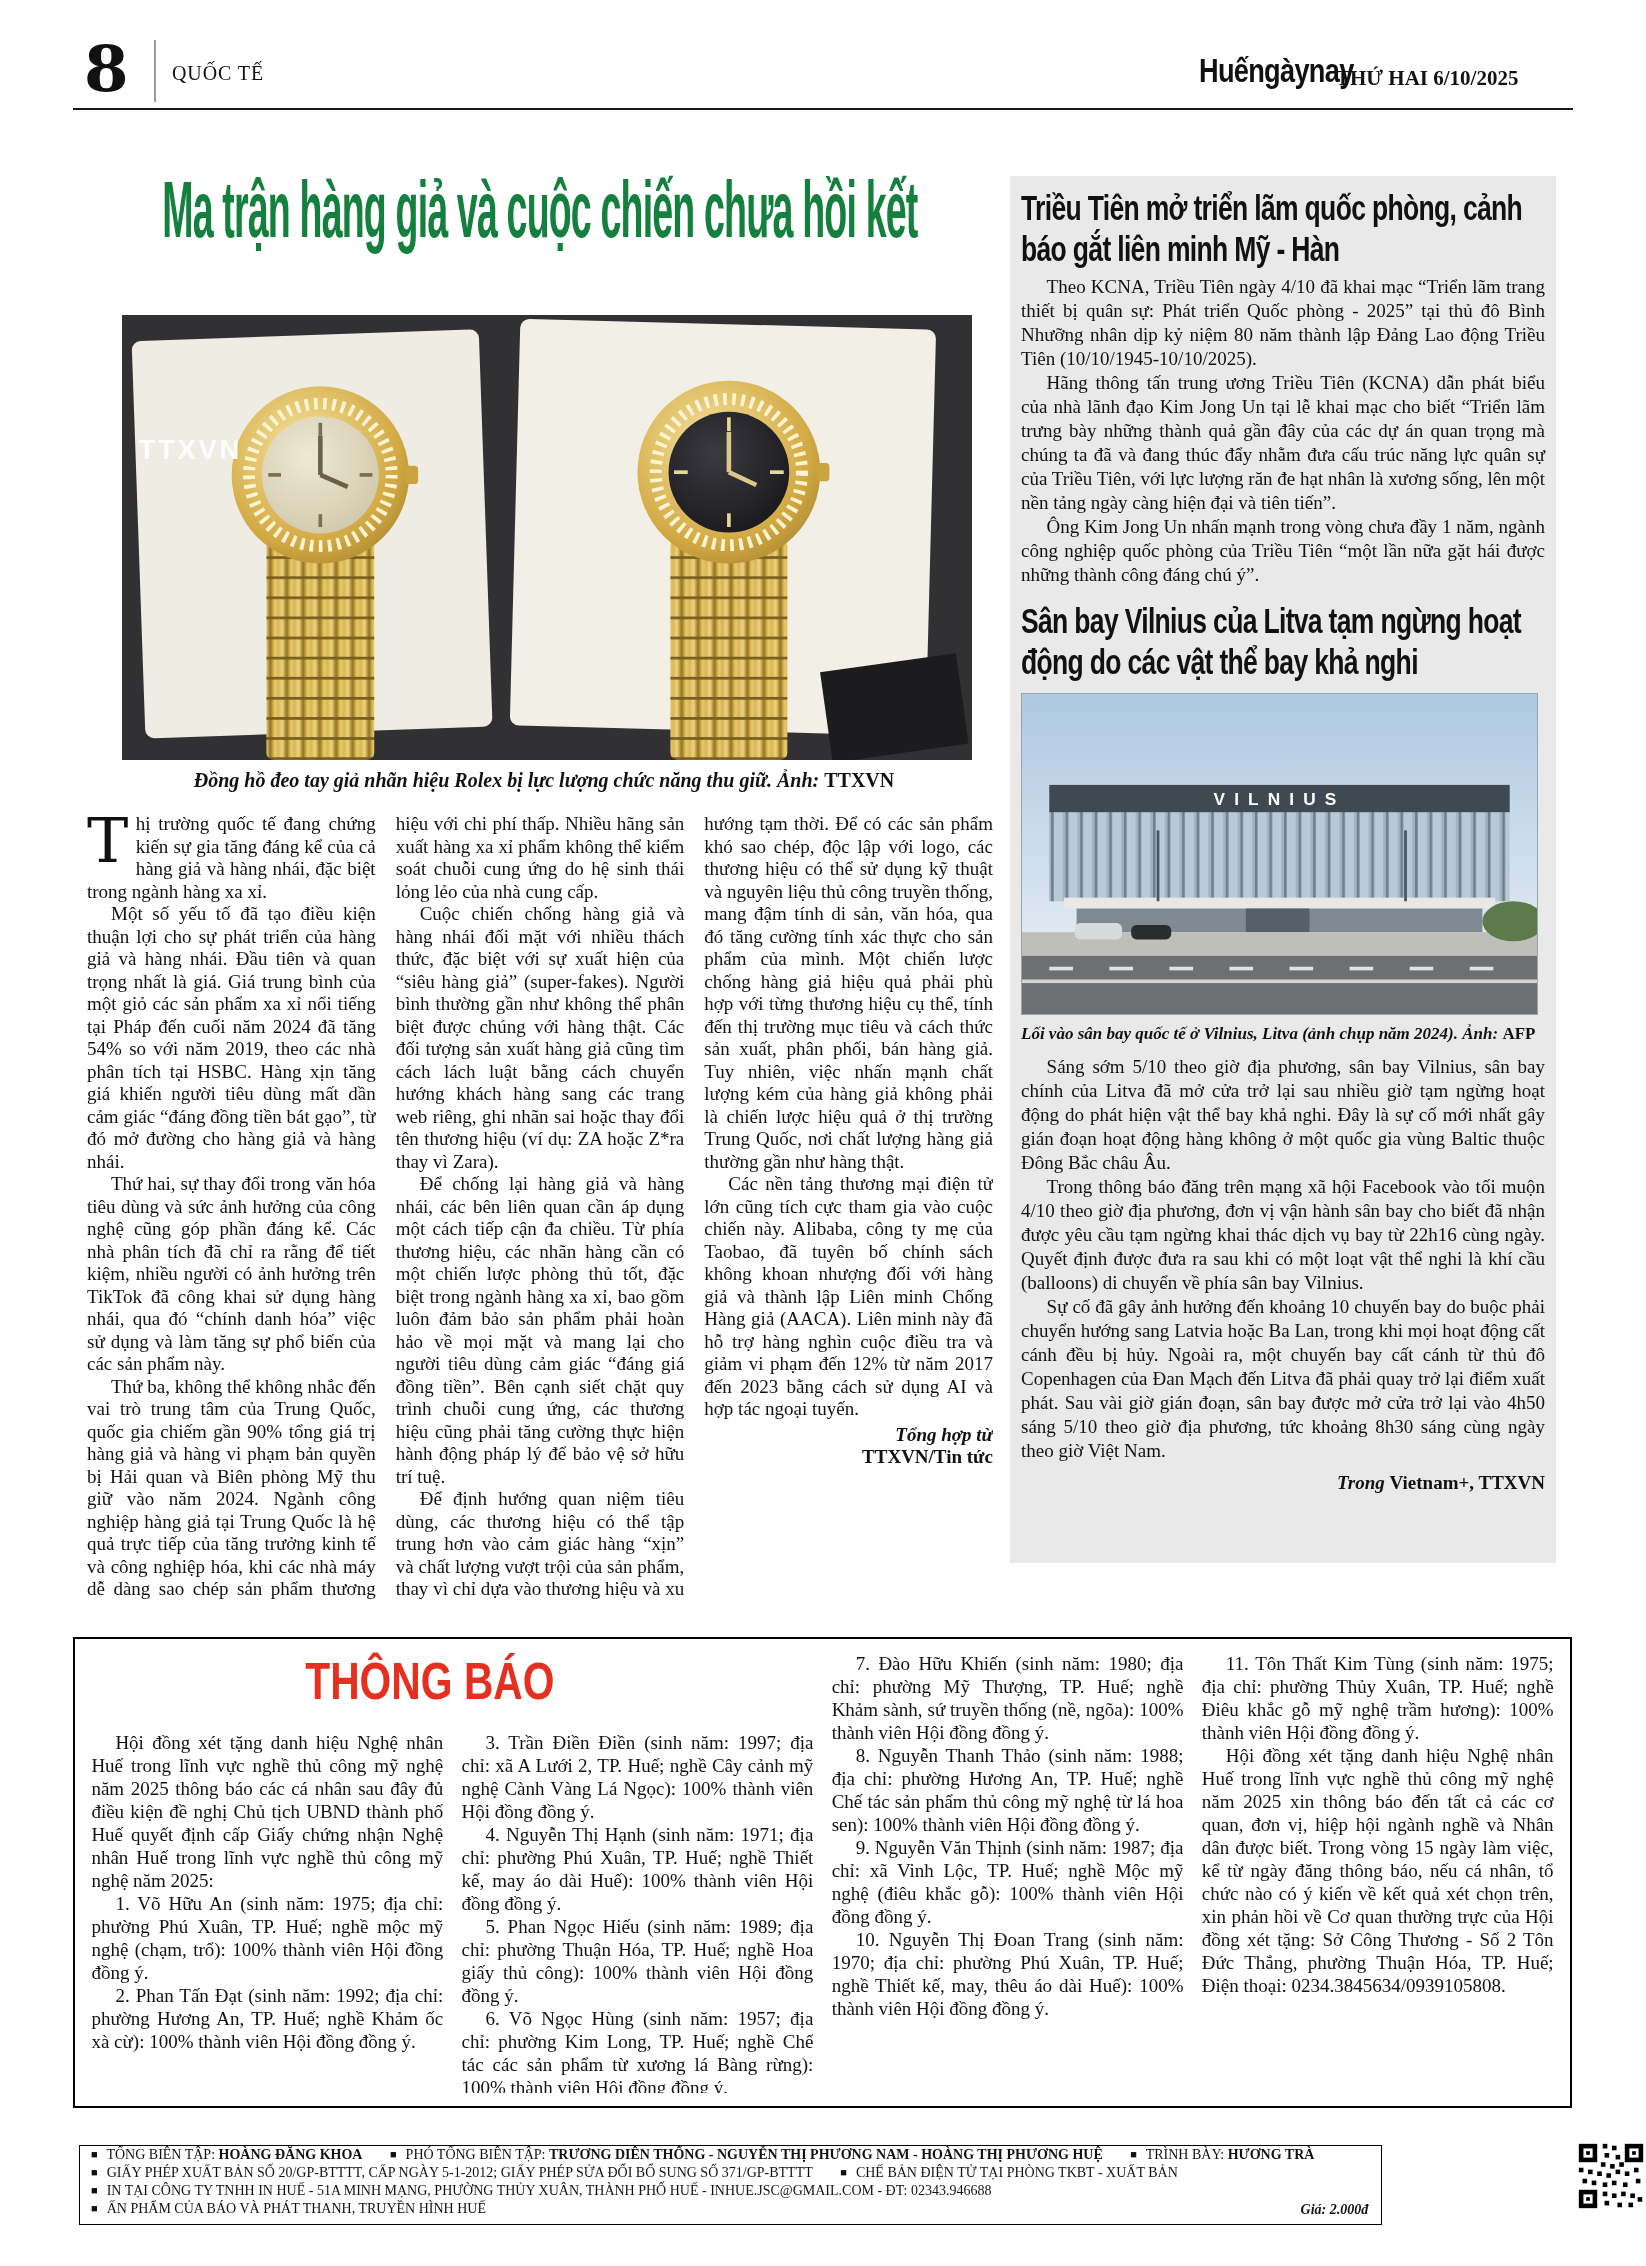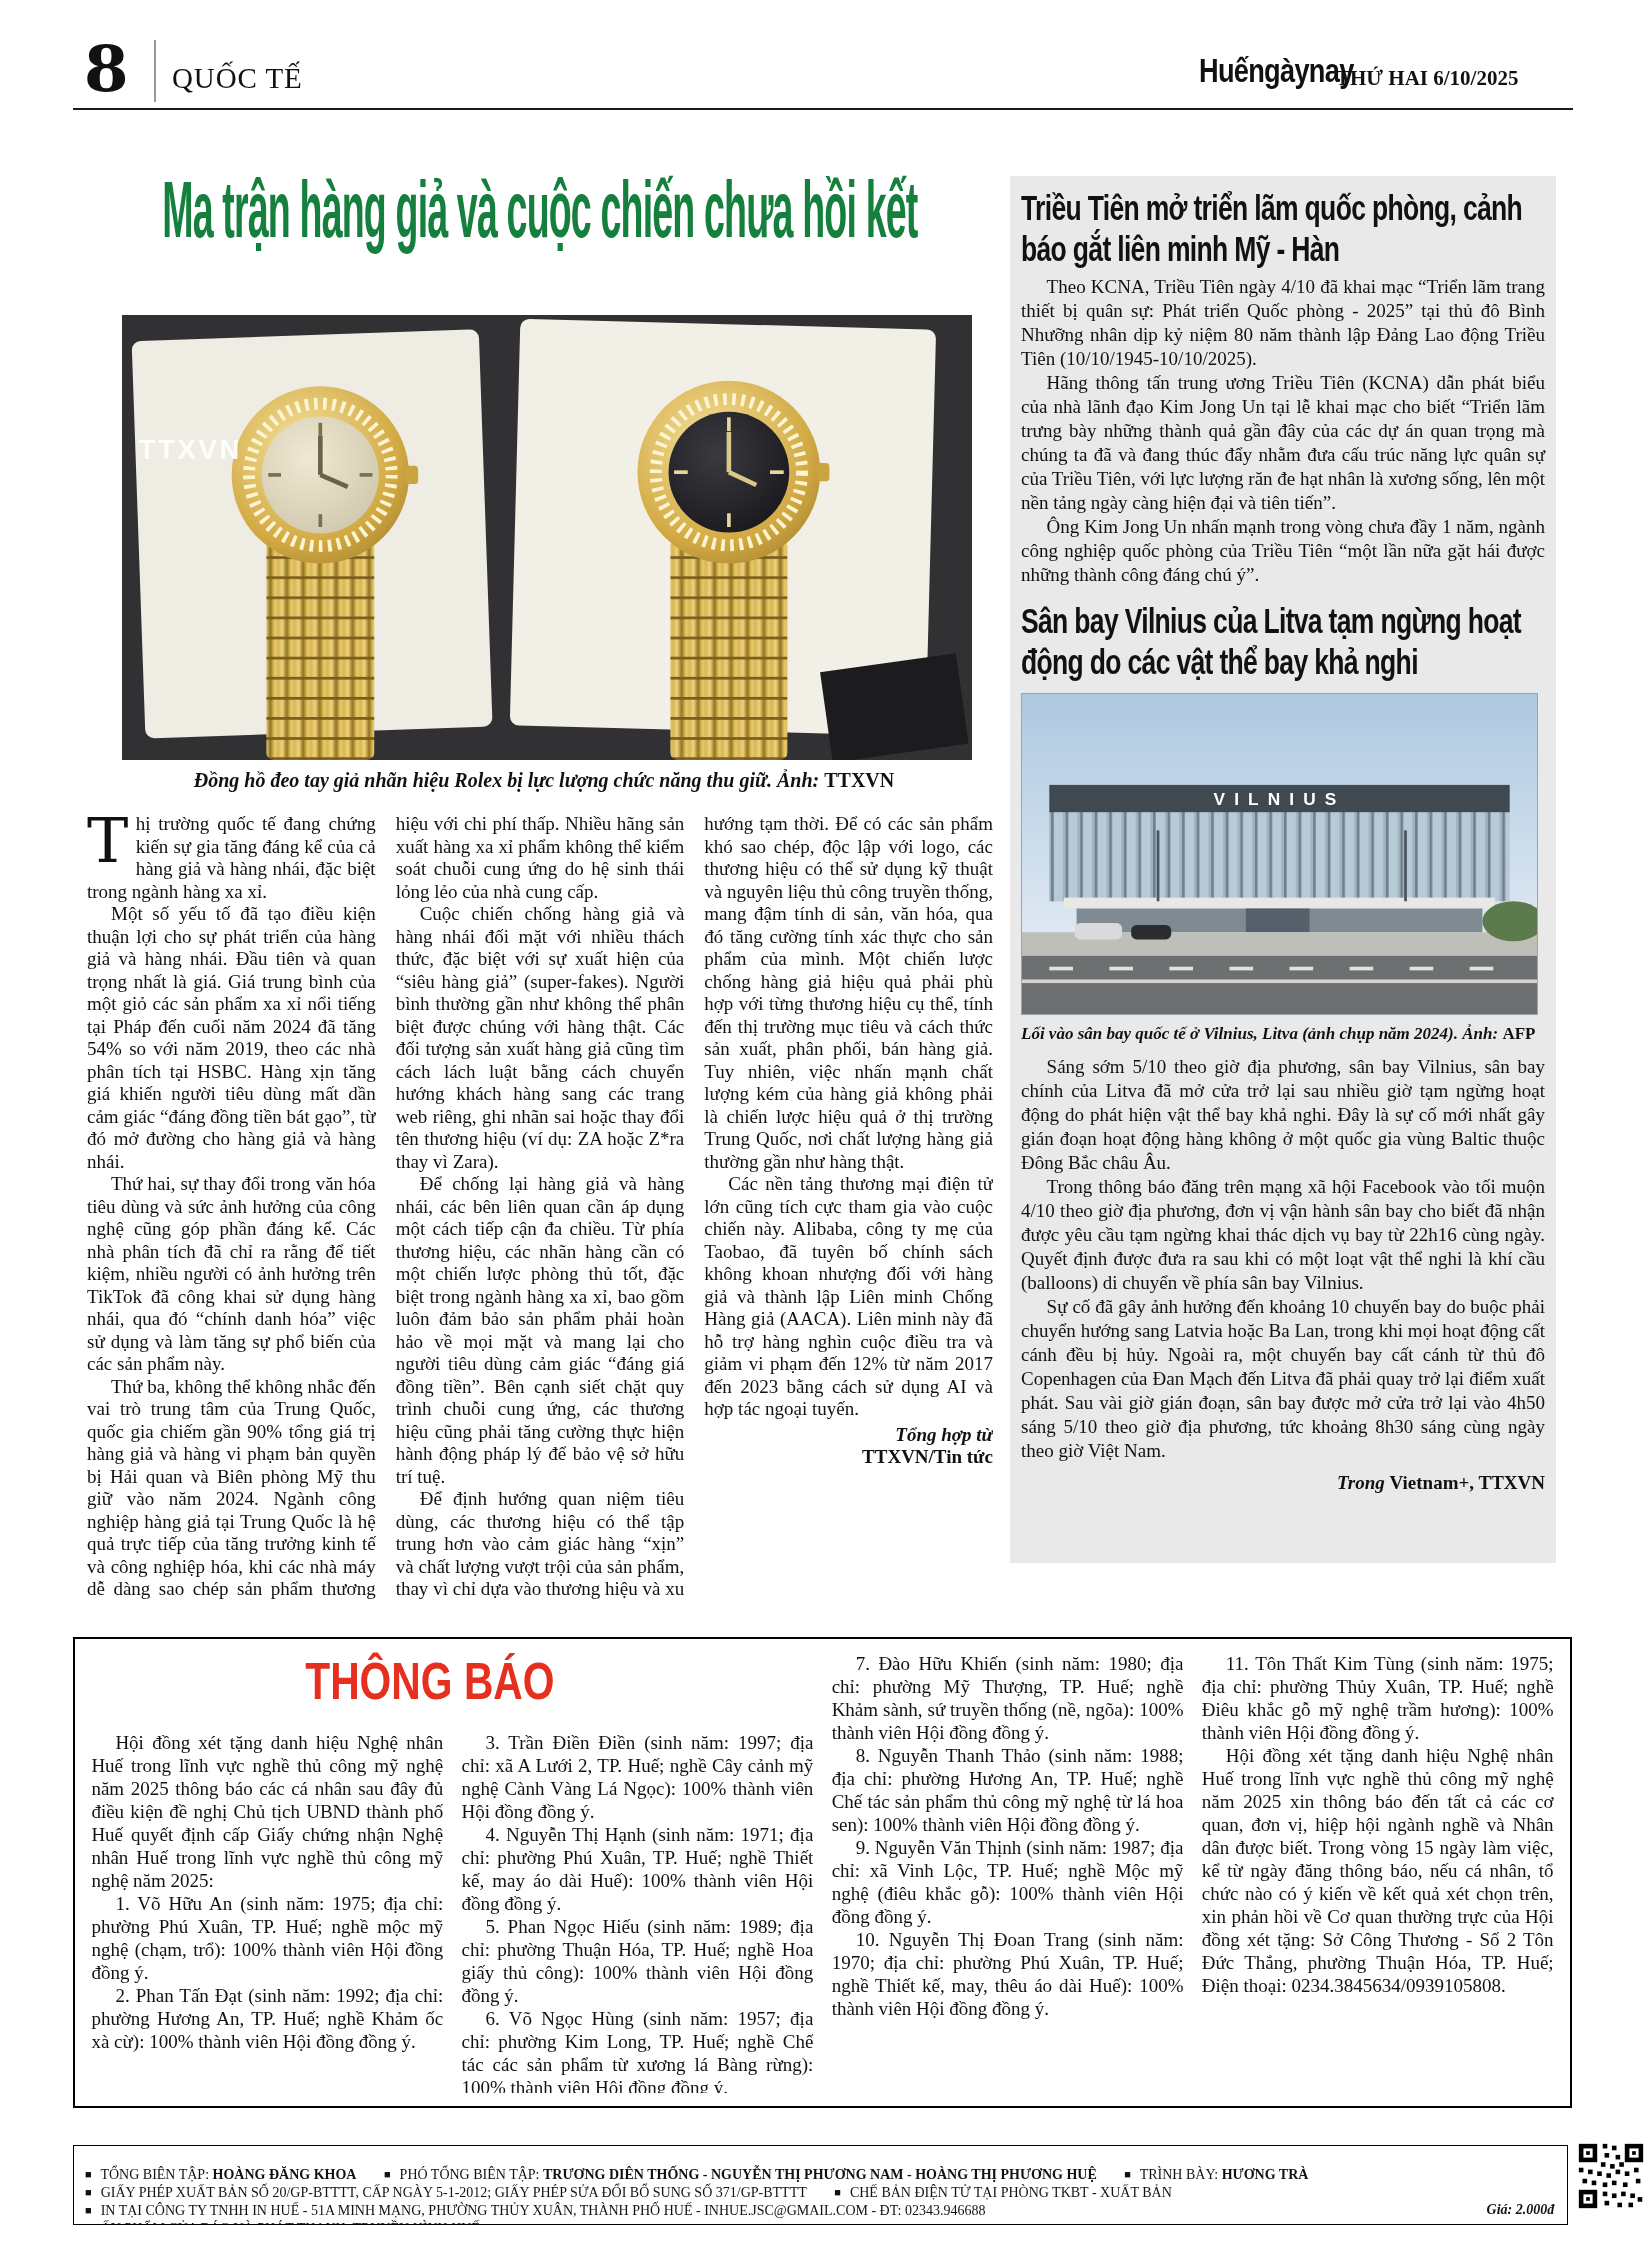--- a/index.html
+++ b/index.html
@@ -3,21 +3,21 @@
 <meta charset="utf-8">
 <style>
   * { margin:0; padding:0; box-sizing:border-box; }
   html,body { background:#fff; }
   body { font-family:"Liberation Serif", serif; color:#111; }
   #page { position:relative; width:1647px; height:2267px; background:#fff; overflow:hidden; }
 
   
   .pageno { position:absolute; left:84px; top:31px; font-size:64px; font-weight:700; font-family:"DejaVu Serif", serif; }
   .hdr-divider { position:absolute; left:154px; top:40px; width:1.8px; height:62px; background:#9a9a9a; }
-  .section { position:absolute; left:172px; top:62px; font-size:29px; letter-spacing:0.9px; font-family:"Liberation Serif", serif; }
+  .section { position:absolute; left:172px; top:62px; font-size:20px; letter-spacing:0.9px; font-family:"Liberation Serif", serif; }
   .masthead { position:absolute; left:1199px; top:51px; font-size:34px; font-weight:700; font-family:"Liberation Sans", sans-serif; white-space:nowrap; }
   .masthead-inner { display:inline-block; transform:scaleX(.8); transform-origin:left top; letter-spacing:-0.9px; }
   .hdr-date { position:absolute; left:1336px; top:66px; font-size:21px; font-weight:600; white-space:nowrap; }
   .hdr-rule { position:absolute; left:73px; top:108px; width:1500px; height:1.8px; background:#1a1a1a; }
 
   
   .lead-headline { position:absolute; left:87px; top:163px; width:906px; height:119px; color:#15803d;
                    font-family:"Liberation Sans", sans-serif; font-weight:700; font-size:79px; line-height:1.2; overflow:visible; }
   .lead-headline-inner { display:block; width:210%; transform:scaleX(.476); transform-origin:left top; text-align:center; letter-spacing:-1.8px; }
 
@@ -53,21 +53,21 @@
   .notice-box { position:absolute; left:73px; top:1637px; width:1499px; height:471px; border:2.7px solid #000; background:#fff; }
   .notice-title { position:absolute; left:25.6px; top:12.8px; width:44%; color:#e5301f;
                   font-family:"Liberation Sans", sans-serif; font-weight:700; font-size:51px; }
   .notice-title-inner { display:block; width:125%; transform:scaleX(.8); transform-origin:left top; text-align:center; letter-spacing:0px; }
   .notice-cols { position:absolute; left:0; top:0; width:100%; height:100%; display:flex; gap:18.3px; padding:12.8px 16.4px; }
   .n-col { flex:1 1 0; font-size:19px; line-height:23px; text-align:justify; overflow:hidden; }
   .n-col p { text-indent:24px; }
   .n-col.pad-title { padding-top:79px; }
 
   
-  .footer-box { position:absolute; left:73px; top:2145px; width:1495px; height:80px; border:1.8px solid #000; padding:20px 11px; font-size:14px; line-height:18px; white-space:nowrap; overflow:hidden; }
+  .footer-box { position:absolute; left:79px; top:2145px; width:1303px; height:80px; border:1.8px solid #000; padding:0 11px; font-size:14px; line-height:18px; white-space:nowrap; overflow:hidden; }
   .footer-box b { font-weight:700; }
   .footer-box .sq { font-size:11px; position:relative; top:-0.9px; padding-right:5.5px; }
   .footer-box .sep { display:inline-block; width:24px; }
   .price { position:absolute; right:12.8px; bottom:4.6px; font-weight:700; font-style:italic; }
   .qr { position:absolute; left:1577px; top:2142px; width:68px; height:68px; }
 
   .photo-svg { display:block; width:100%; height:100%; }
 </style>
 </head>
 <body>

